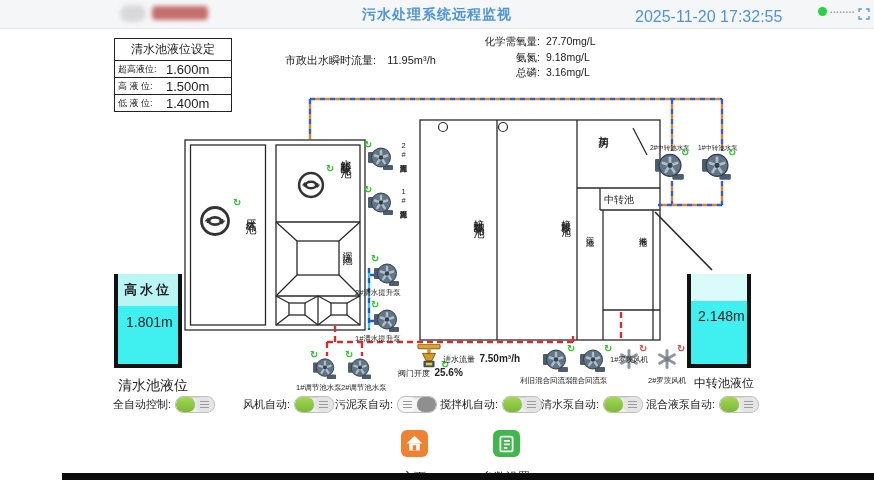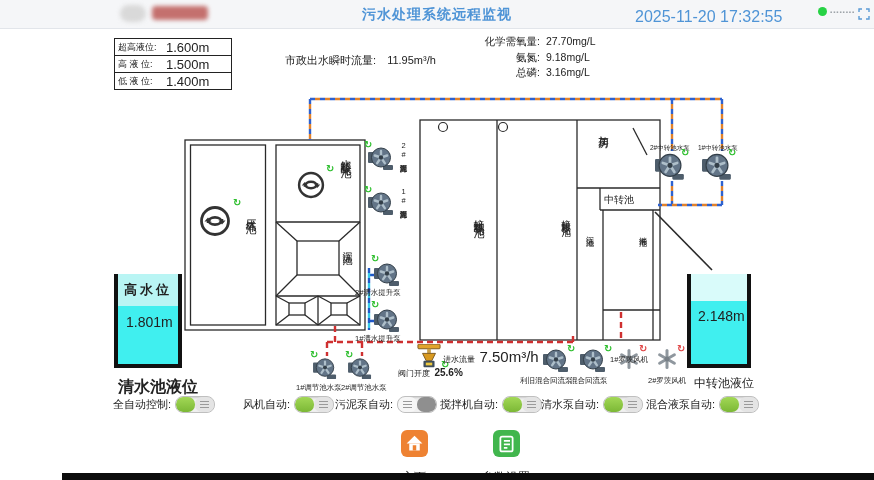--- a/index.html
+++ b/index.html
@@ -46,40 +46,41 @@
   .toggle.t-on .seg.right .grip{display:block;}
   .toggle.t-off .seg.left{background:#f6f6f6;}
   .toggle.t-off .seg.left .grip{display:block;}
   .toggle.t-off .seg.right{background:#8f8f8f;}
   
   .nav-btn{position:absolute;width:60px;text-align:center;cursor:pointer;}
   .nav-icon{width:27px;height:27px;border-radius:6px;margin:0 auto;display:flex;align-items:center;justify-content:center;}
   .nav-icon svg{width:21px;height:21px;}
   .nav-label{font-size:12px;margin-top:12px;color:#222;}
   #svg-layer{position:absolute;left:0;top:0;pointer-events:none;}
-  .flow-label{font-size:8px;} .flow-value{font-size:15px;font-weight:400;}
+  .flow-label{font-size:8px;} .flow-value{font-size:10px;font-weight:700;}
 </style>
 </head>
 <body>
 
 <div id="header">
   <div class="logo-blob" style="left:120px;top:5px;width:26px;height:17px;background:#d9d9d9;border-radius:9px;"></div>
   <div class="logo-blob" style="left:152px;top:6px;width:56px;height:14px;background:#c4706e;"></div>
   <div id="title">污水处理系统远程监视</div>
   <div id="datetime">2025-11-20 17:32:55</div>
   <div id="hdr-dot"></div>
   <div id="hdr-dashes">▪▪▪▪▪▪▪▪</div>
   <div id="hdr-expand">
     <svg viewBox="0 0 12 12">
         <path d="M1 4 V1 H4 M8 1 H11 V4 M11 8 V11 H8 M4 11 H1 V8" fill="none" stroke="#5b9bd5" stroke-width="1.4"></path>
       </svg>
   </div>
 </div>
 
 <div id="settings">
+  <div class="tt">清水池液位设定</div>
   <div class="row">
     <span class="rl">超高液位:</span>
     <span class="rv">1.600m</span>
   </div>
   <div class="row">
     <span class="rl">高 液 位:</span>
     <span class="rv">1.500m</span>
   </div>
   <div class="row">
     <span class="rl">低 液 位:</span>
@@ -403,21 +404,21 @@
     </svg>
   </div>
 <span class="badge" style="left:728px;top:148px;">↻</span>
 
 <div class="tank" style="left:114px;top:274px;width:60px;height:90px;background:#40efef;">
   <div class="band" style="height:32px;background:#b9f5f4;display:flex;align-items:center;justify-content:center;">
     <span style="font-size:13px;font-weight:700;letter-spacing:3px;">高水位</span>
   </div>
   <div class="abs" style="left:8px;top:40px;font-size:14px;">1.801m</div>
 </div>
-<div class="abs" style="left:118px;top:377px;font-size:16px;font-weight:bold;">清水池液位</div>
+<div class="abs" style="left:118px;top:377px;font-size:14px;">清水池液位</div>
 
 <div class="tank" style="left:687px;top:274px;width:56px;height:90px;background:#40efef;">
   <div class="band" style="height:27px;background:#d9fbfa;"></div>
   <div class="abs" style="left:7px;top:34px;font-size:14px;">2.148m</div>
 </div>
 <div class="abs" style="left:694px;top:375px;font-size:12px;">中转池液位</div>
 
 <div class="tgl-pair" style="left:113px;top:396px;">
   <span class="tgl-label">全自动控制:</span>
   <div class="toggle t-on">

